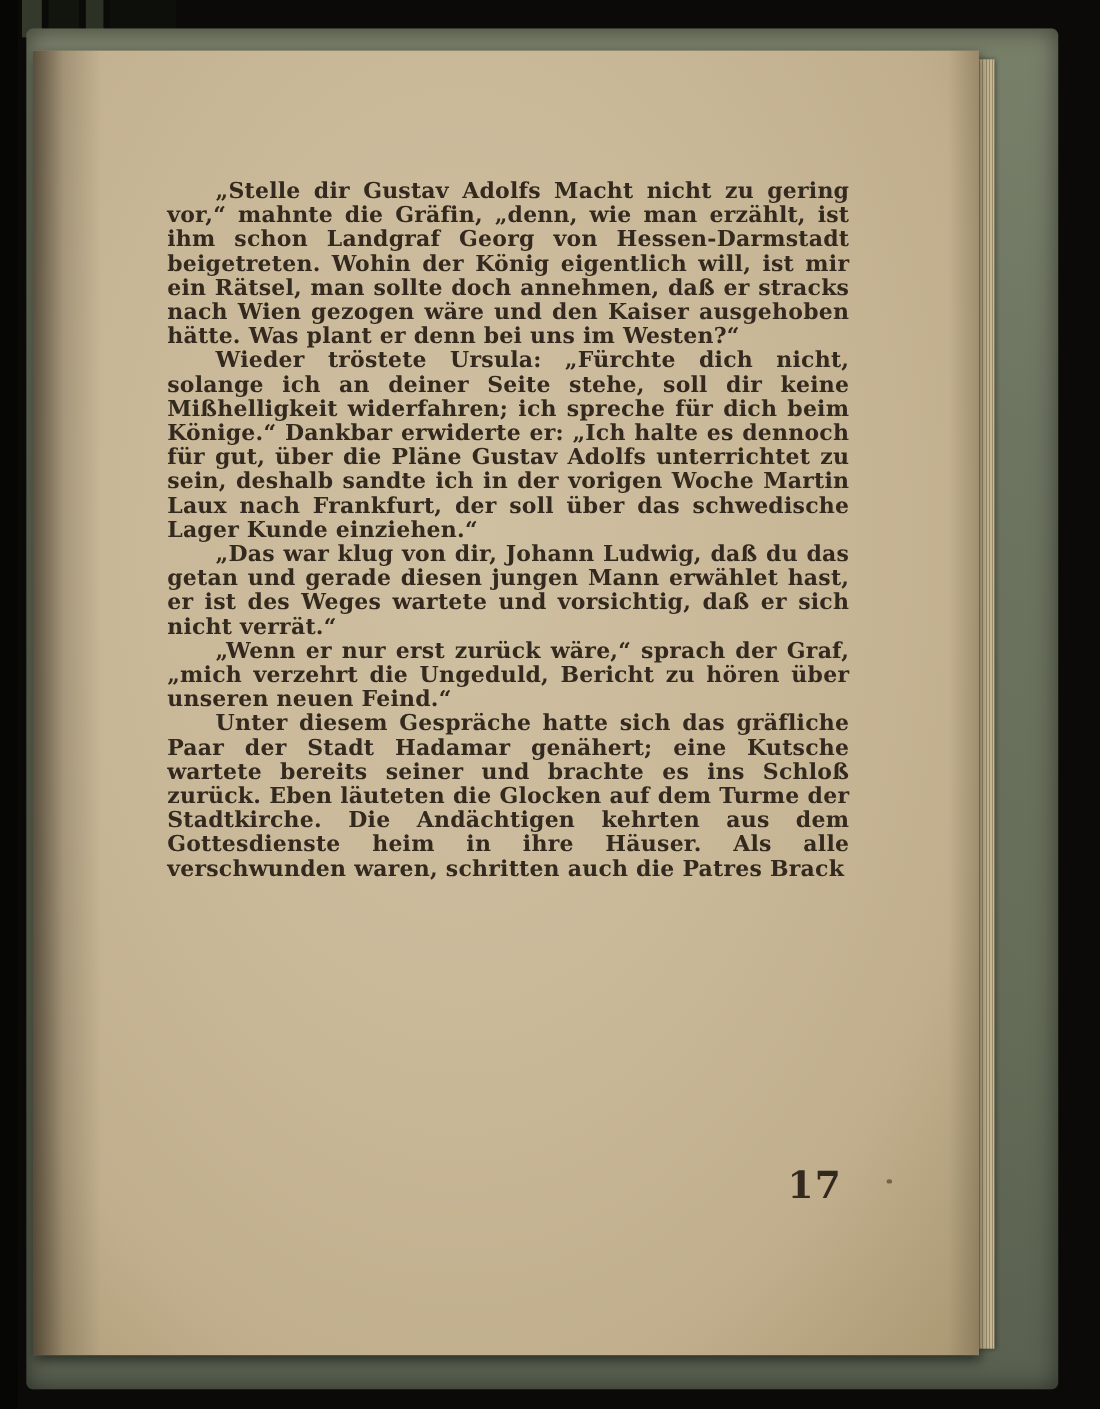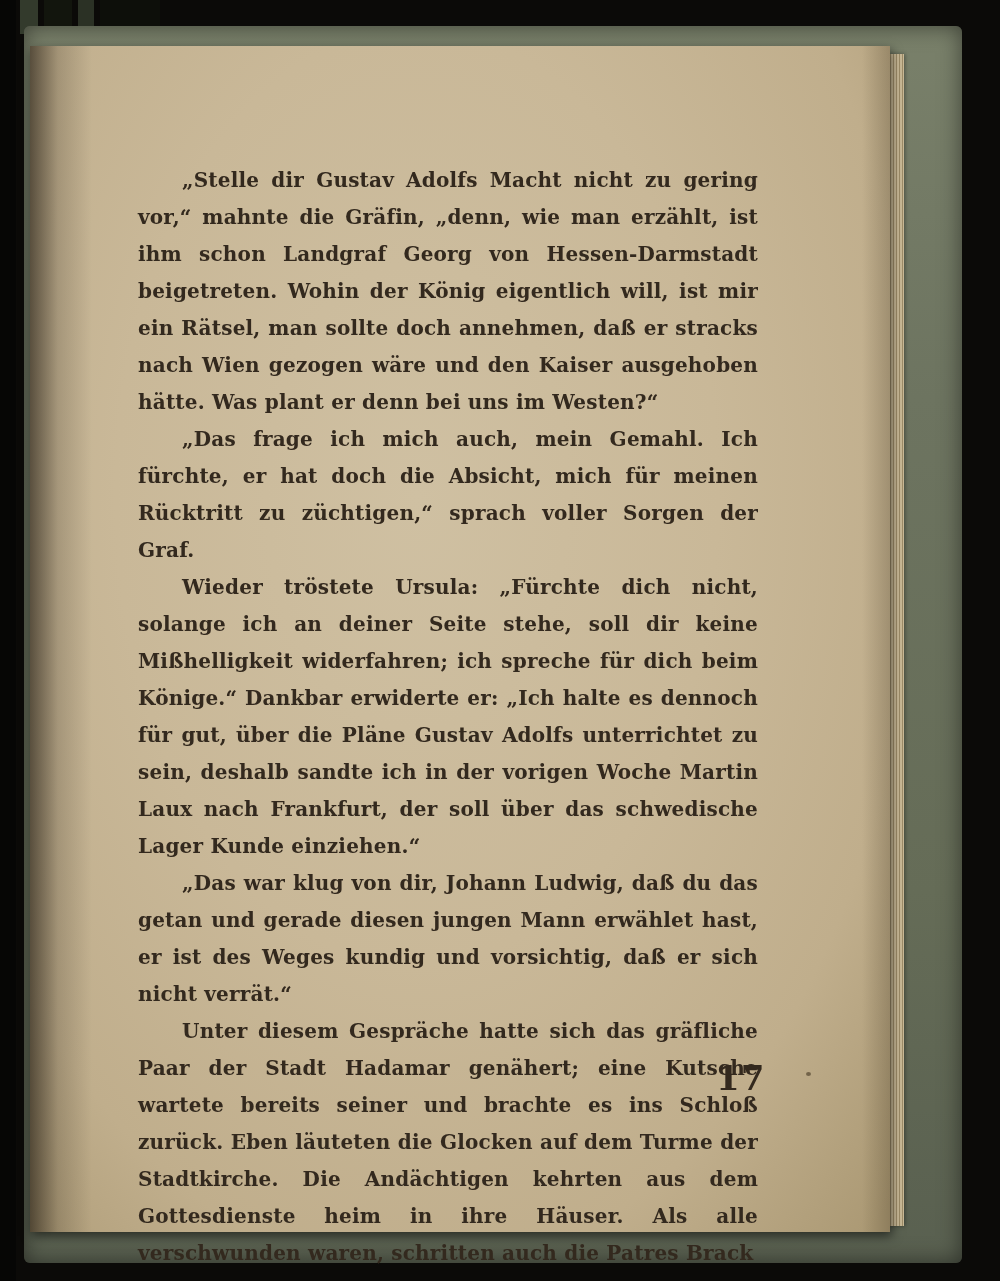--- a/index.html
+++ b/index.html
@@ -82,26 +82,26 @@
   .left-band {
     position: absolute;
     left: 0;
     top: 0;
     width: 16px;
     height: 100%;
     background: #060605;
   }
   .text-block {
     position: absolute;
-    left: 138px;
+    left: 152px;
     top: 162px;
     width: 620px;
     color: var(--ink, #33291e);
     font-size: 20px;
-    line-height: 37px;
+    line-height: 22px;
     font-weight: 700;
     text-align: justify;
     letter-spacing: 0.2px;
   }
   .text-block p {
     margin: 0;
     text-indent: 44px;
   }
   .page-number {
     position: absolute;
@@ -137,23 +137,23 @@
   <div class="page-edges"></div>
 
   <div class="page">
     <div class="gutter-shadow"></div>
     <div class="curl-shadow"></div>
     <div class="speck"></div>
   </div>
 
   <div class="text-block">
     <p>„Stelle dir Gustav Adolfs Macht nicht zu gering vor,“ mahnte die Gräfin, „denn, wie man erzählt, ist ihm schon Landgraf Georg von Hessen-Darmstadt beigetreten. Wohin der König eigentlich will, ist mir ein Rätsel, man sollte doch annehmen, daß er stracks nach Wien gezogen wäre und den Kaiser ausgehoben hätte. Was plant er denn bei uns im Westen?“</p>
-    <p>„Das frage ich mich auch, mein Gemahl. Ich fürchte, er hat doch die Absicht, mich für meinen Rücktritt zu züchtigen,“ sprach voller Sorgen der Graf.</p>
     <p>Wieder tröstete Ursula: „Fürchte dich nicht, solange ich an deiner Seite stehe, soll dir keine Mißhelligkeit widerfahren; ich spreche für dich beim Könige.“ Dankbar erwiderte er: „Ich halte es dennoch für gut, über die Pläne Gustav Adolfs unterrichtet zu sein, deshalb sandte ich in der vorigen Woche Martin Laux nach Frankfurt, der soll über das schwedische Lager Kunde einziehen.“</p>
-    <p>„Das war klug von dir, Johann Ludwig, daß du das getan und gerade diesen jungen Mann erwählet hast, er ist des Weges kundig und vorsichtig, daß er sich nicht verrät.“</p>
+    <p>„Das war klug von dir, Johann Ludwig, daß du das getan und gerade diesen jungen Mann erwählet hast, er ist des Weges wartete und vorsichtig, daß er sich nicht verrät.“</p>
+    <p>„Wenn er nur erst zurück wäre,“ sprach der Graf, „mich verzehrt die Ungeduld, Bericht zu hören über unseren neuen Feind.“</p>
     <p>Unter diesem Gespräche hatte sich das gräfliche Paar der Stadt Hadamar genähert; eine Kutsche wartete bereits seiner und brachte es ins Schloß zurück. Eben läuteten die Glocken auf dem Turme der Stadtkirche. Die Andächtigen kehrten aus dem Gottesdienste heim in ihre Häuser. Als alle verschwunden waren, schritten auch die Patres Brack</p>
   </div>
 
   <div class="page-number">17</div>
 
   <div class="left-band"></div>
 
 </div>
 
 </body></html>

